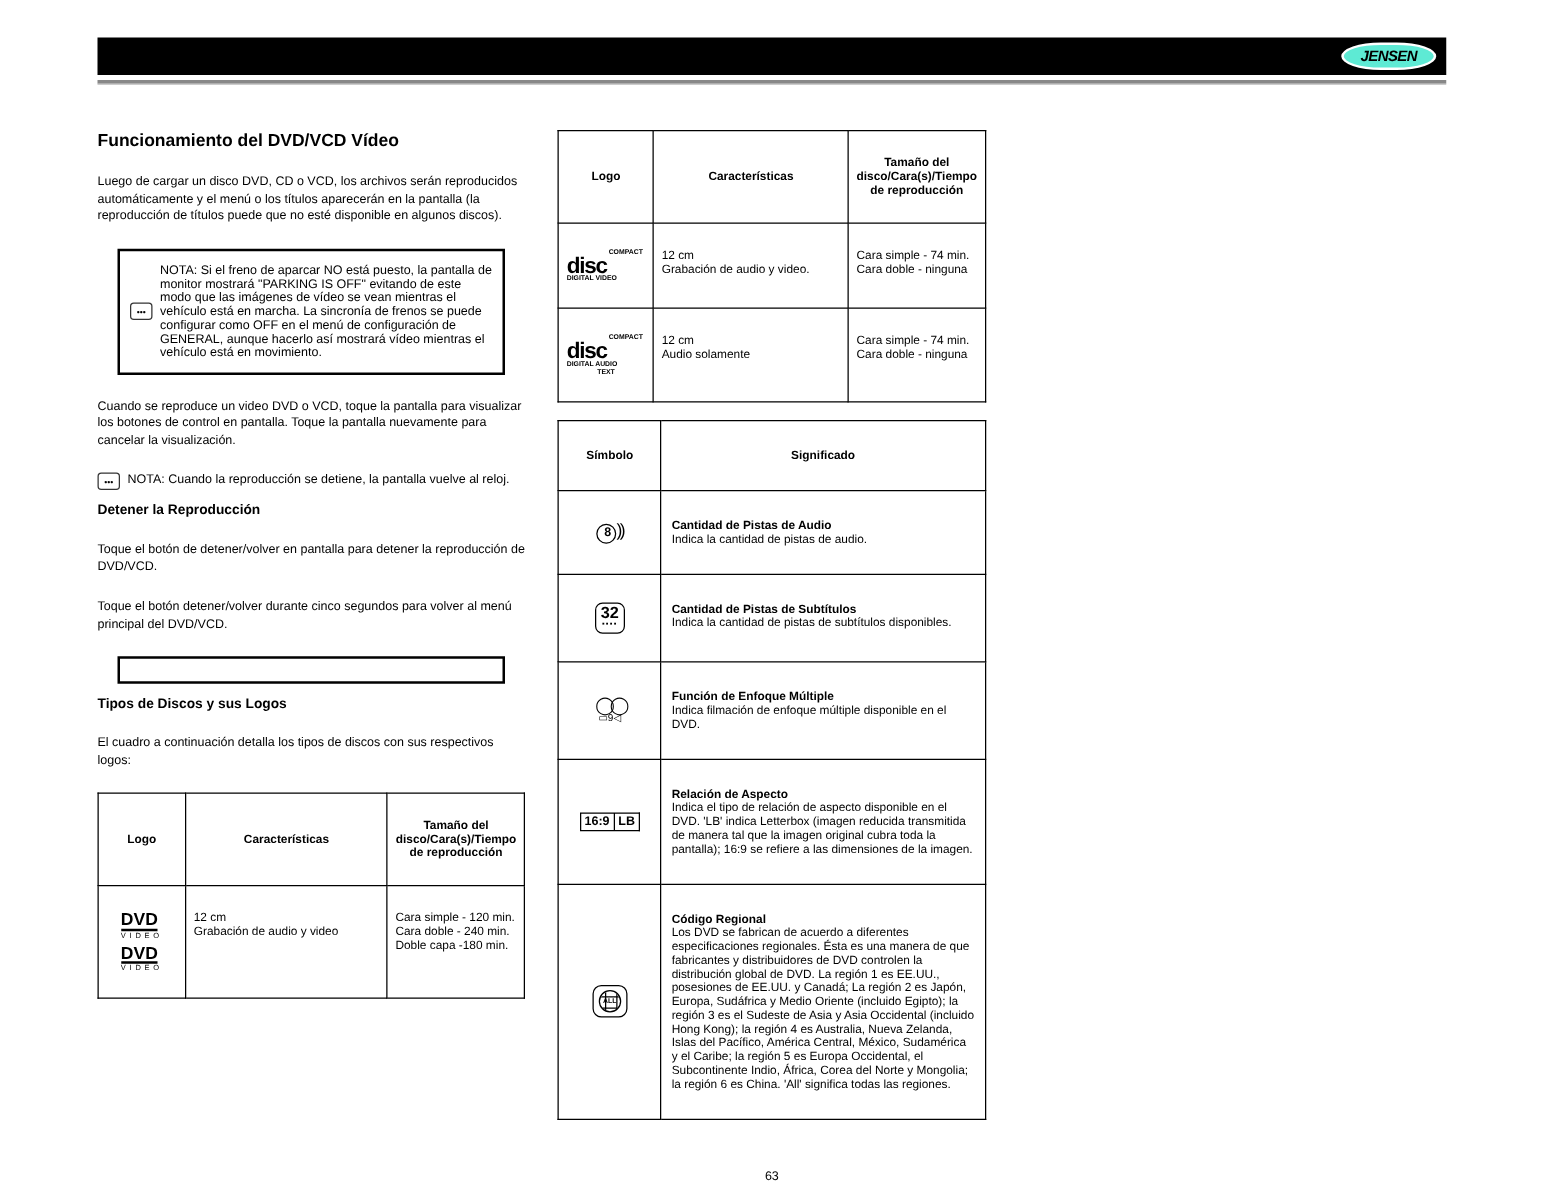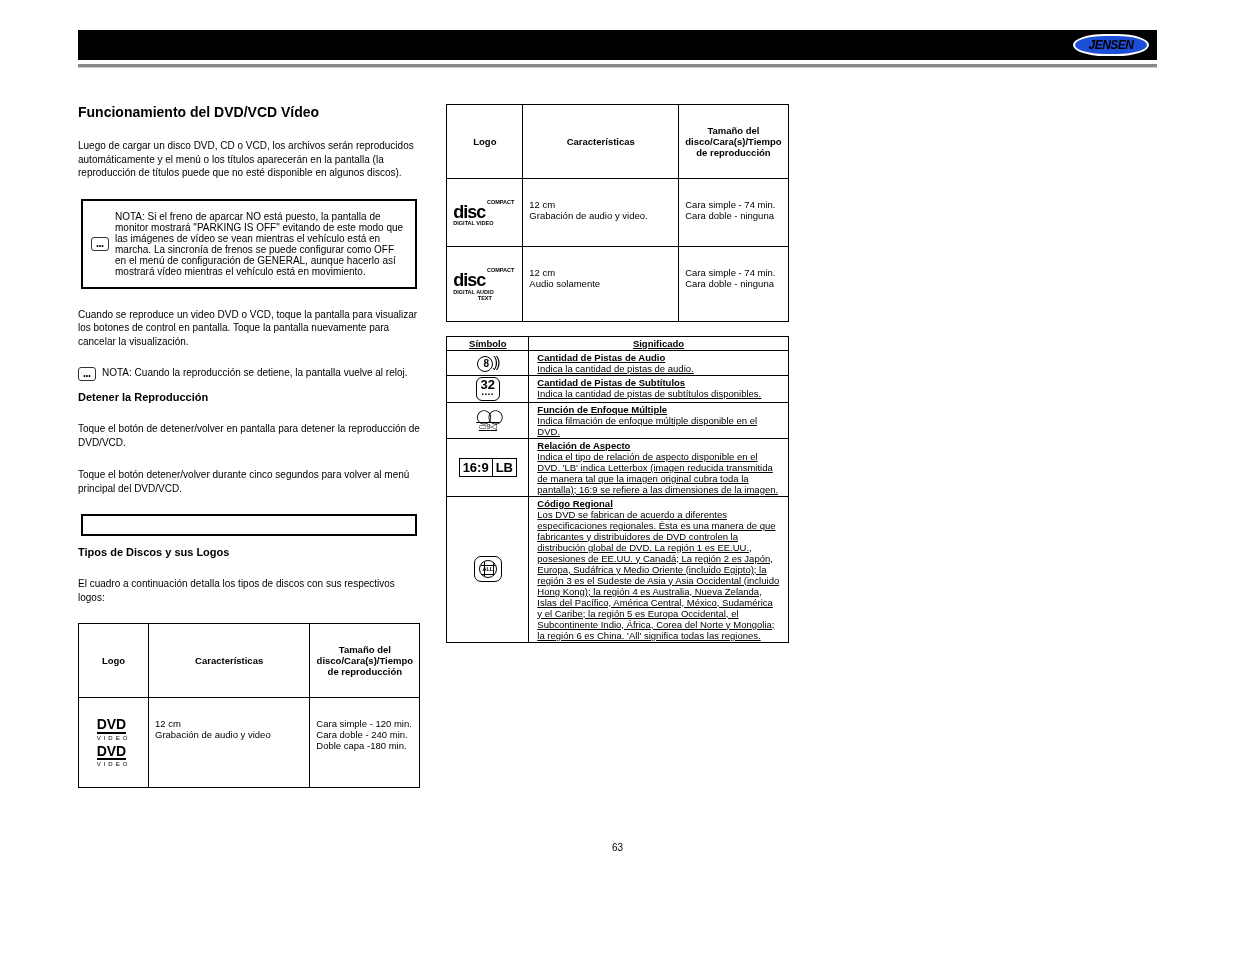--- a/index.html
+++ b/index.html
@@ -24,21 +24,21 @@
     padding: 0 8px;
     margin-bottom: 4px;
   }
   .model {
     font-size: 24px;
     font-weight: bold;
     color: #000;
     letter-spacing: 1px;
   }
   .brand-logo {
-    background: #1d4ed8;
+    background: #5eead4;
     color: #000;
     border-radius: 50%/60%;
     width: 76px;
     height: 22px;
     display: inline-flex;
     align-items: center;
     justify-content: center;
     font-weight: bold;
     font-style: italic;
     font-size: 12px;
@@ -80,21 +80,21 @@
     display: inline-flex;
     align-items: flex-end;
     justify-content: center;
     font-size: 7px;
     flex-shrink: 0;
     padding-bottom: 1px;
   }
   .note-box {
     border: 2px solid #000;
     padding: 6px 8px;
-    margin: 8px 3px;
+    margin: 8px 16px;
   }
   .note-box .note-row { align-items: center; }
   table.disc {
     border-collapse: collapse;
     width: 100%;
     margin: 6px 0 14px 0;
   }
   table.disc th, table.disc td {
     border: 1px solid #000;
     padding: 20px 6px;
@@ -145,25 +145,24 @@
   .cd-tiny {
     font-size: 5.5px;
     font-weight: bold;
   }
   table.symbols {
     border-collapse: collapse;
     width: 100%;
   }
   table.symbols th, table.symbols td {
     border: 1px solid #000;
-    padding: 1px 8px;
+    padding: 22px 8px;
     font-size: 9.5px;
     text-align: left;
     vertical-align: top;
-    text-decoration: underline;
   }
   table.symbols th {
     text-align: center;
     font-weight: bold;
   }
   table.symbols td.sym {
     width: 82px;
     text-align: center;
     vertical-align: middle;
   }
@@ -190,21 +189,21 @@
   .sym-angle { font-size: 11px; line-height: .9; }
   .sym-angle .cams { font-size: 14px; letter-spacing: -4px; }
   .sym-angle .base { font-size: 8px; }
   .sym-aspect {
     display: inline-flex;
     gap: 0;
     align-items: stretch;
   }
   .sym-aspect span {
     border: 1.5px solid #000;
-    font-size: 13px;
+    font-size: 10px;
     font-weight: bold;
     padding: 1px 3px;
   }
   .sym-aspect span + span { border-left: 0; }
   .sym-region {
     border: 1.5px solid #000;
     border-radius: 7px;
     padding: 3px 4px;
     display: inline-flex;
     align-items: center;

